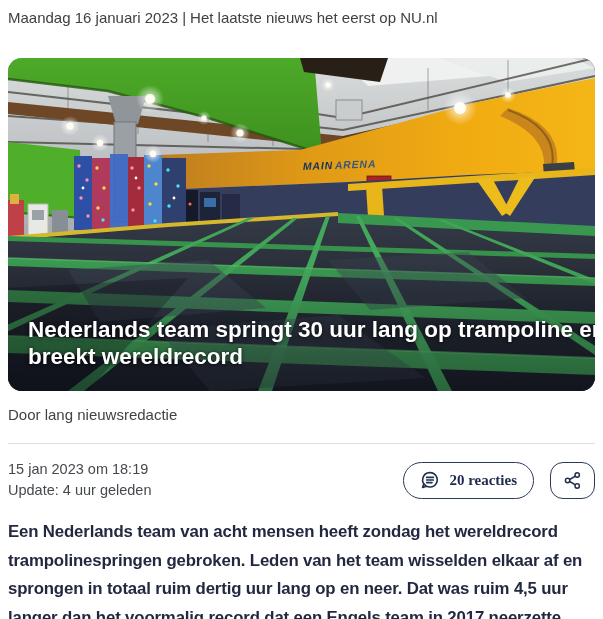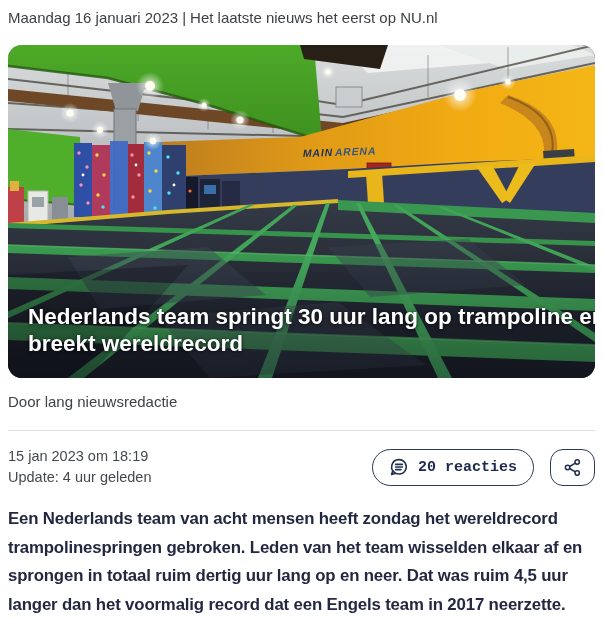--- a/index.html
+++ b/index.html
@@ -2,21 +2,21 @@
 <html><head>
 <meta charset="utf-8">
 <style>
   html,body{margin:0;padding:0;background:#ffffff;}
   body{
     width:603px;height:619px;overflow:hidden;
     font-family:"Liberation Sans","DejaVu Sans",sans-serif;
     -webkit-font-smoothing:antialiased;
   }
   .topbar{
-    padding:9px 8px 18px 8px;
+    padding:9px 8px 31px 8px;
     font-size:15px;line-height:18px;color:#3d4145;
   }
   .topbar .sep{margin:0 4px;color:#3d4145;}
   .hero{
     position:relative;margin:0 8px;width:587px;height:333px;
     border-radius:14px;overflow:hidden;background:#262b36;
   }
   .hero svg{display:block;width:587px;height:333px;}
   .hero .fade{
     position:absolute;left:0;right:0;bottom:0;height:130px;
@@ -36,21 +36,21 @@
     border:none;border-top:1px solid #dcdee0;margin:19px 8px 0 8px;height:0;
   }
   .meta-row{
     margin:15px 8px 0 8px;display:flex;justify-content:space-between;align-items:center;gap:40px;
   }
   .dates{font-size:14.5px;line-height:21px;color:#45494e;}
   .actions{display:flex;align-items:center;gap:16px;}
   .btn{
     display:flex;align-items:center;gap:9px;
     border:1.6px solid #2d3a57;background:#ffffff;color:#1c2a4e;
-    font-family:Liberation Mono, monospace;font-weight:bold;font-size:15px;
+    font-family:Liberation Serif, serif;font-weight:bold;font-size:15px;
     border-radius:20px;padding:0 16px;height:37px;cursor:pointer;
   }
   .btn.icon-only{width:45px;padding:0;justify-content:center;border-radius:13px;}
   .btn svg{display:block;}
   .article-lead{
     margin:17px 8px 0 8px;width:588px;
     font-size:16.8px;font-weight:bold;line-height:28.5px;letter-spacing:-0.15px;
     color:#232840;
   }
 </style>

